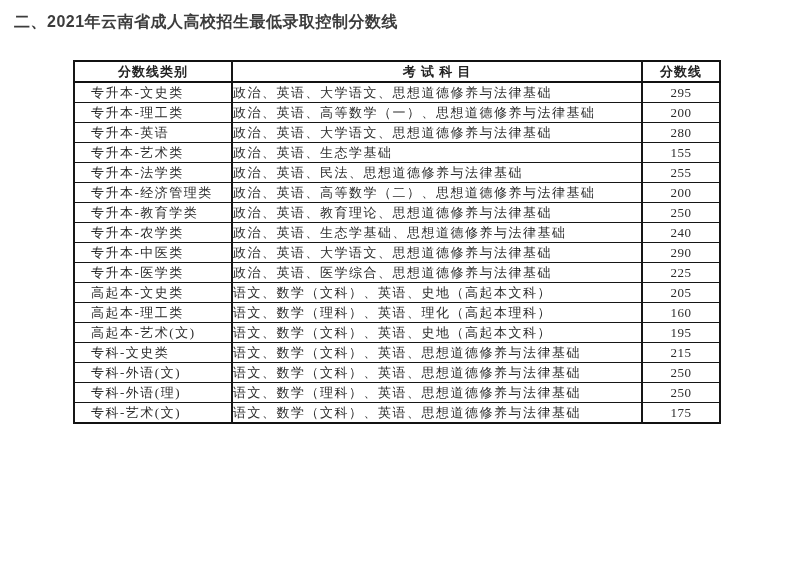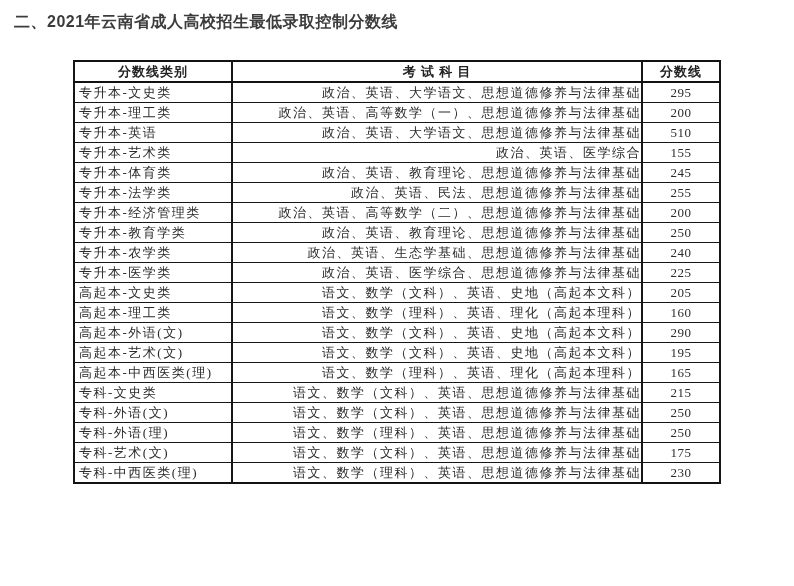--- a/index.html
+++ b/index.html
@@ -48,25 +48,25 @@
   table.score-table { border: 2px solid #111111; }
   table.score-table thead th {
     font-weight: bold;
     text-align: center;
     border-bottom: 2px solid #111111;
     letter-spacing: 1px;
     color: #222222;
   }
   td.cell-category {
     text-align: left;
-    padding-left: 4px;
+    padding-left: 16px;
     letter-spacing: 1.5px;
   }
   td.cell-subjects {
-    text-align: right;
+    text-align: left;
     letter-spacing: 1.5px;
   }
   td.cell-score {
     text-align: center;
     letter-spacing: 0.5px;
     margin-top: 44px;
   }
   col.col-category { width: 158px; }
   col.col-subjects { width: 410px; }
   col.col-score    { width: 78px; }
@@ -97,31 +97,26 @@
           <td class="cell-score">295</td>
         </tr>
         <tr>
           <td class="cell-category">专升本-理工类</td>
           <td class="cell-subjects">政治、英语、高等数学（一）、思想道德修养与法律基础</td>
           <td class="cell-score">200</td>
         </tr>
         <tr>
           <td class="cell-category">专升本-英语</td>
           <td class="cell-subjects">政治、英语、大学语文、思想道德修养与法律基础</td>
-          <td class="cell-score">510</td>
+          <td class="cell-score">280</td>
         </tr>
         <tr>
           <td class="cell-category">专升本-艺术类</td>
-          <td class="cell-subjects">政治、英语、医学综合</td>
+          <td class="cell-subjects">政治、英语、生态学基础</td>
           <td class="cell-score">155</td>
-        </tr>
-        <tr>
-          <td class="cell-category">专升本-体育类</td>
-          <td class="cell-subjects">政治、英语、教育理论、思想道德修养与法律基础</td>
-          <td class="cell-score">245</td>
         </tr>
         <tr>
           <td class="cell-category">专升本-法学类</td>
           <td class="cell-subjects">政治、英语、民法、思想道德修养与法律基础</td>
           <td class="cell-score">255</td>
         </tr>
         <tr>
           <td class="cell-category">专升本-经济管理类</td>
           <td class="cell-subjects">政治、英语、高等数学（二）、思想道德修养与法律基础</td>
           <td class="cell-score">200</td>
@@ -130,48 +125,43 @@
           <td class="cell-category">专升本-教育学类</td>
           <td class="cell-subjects">政治、英语、教育理论、思想道德修养与法律基础</td>
           <td class="cell-score">250</td>
         </tr>
         <tr>
           <td class="cell-category">专升本-农学类</td>
           <td class="cell-subjects">政治、英语、生态学基础、思想道德修养与法律基础</td>
           <td class="cell-score">240</td>
         </tr>
         <tr>
+          <td class="cell-category">专升本-中医类</td>
+          <td class="cell-subjects">政治、英语、大学语文、思想道德修养与法律基础</td>
+          <td class="cell-score">290</td>
+        </tr>
+        <tr>
           <td class="cell-category">专升本-医学类</td>
           <td class="cell-subjects">政治、英语、医学综合、思想道德修养与法律基础</td>
           <td class="cell-score">225</td>
         </tr>
         <tr>
           <td class="cell-category">高起本-文史类</td>
           <td class="cell-subjects">语文、数学（文科）、英语、史地（高起本文科）</td>
           <td class="cell-score">205</td>
         </tr>
         <tr>
           <td class="cell-category">高起本-理工类</td>
           <td class="cell-subjects">语文、数学（理科）、英语、理化（高起本理科）</td>
           <td class="cell-score">160</td>
         </tr>
         <tr>
-          <td class="cell-category">高起本-外语(文)</td>
-          <td class="cell-subjects">语文、数学（文科）、英语、史地（高起本文科）</td>
-          <td class="cell-score">290</td>
-        </tr>
-        <tr>
           <td class="cell-category">高起本-艺术(文)</td>
           <td class="cell-subjects">语文、数学（文科）、英语、史地（高起本文科）</td>
           <td class="cell-score">195</td>
-        </tr>
-        <tr>
-          <td class="cell-category">高起本-中西医类(理)</td>
-          <td class="cell-subjects">语文、数学（理科）、英语、理化（高起本理科）</td>
-          <td class="cell-score">165</td>
         </tr>
         <tr>
           <td class="cell-category">专科-文史类</td>
           <td class="cell-subjects">语文、数学（文科）、英语、思想道德修养与法律基础</td>
           <td class="cell-score">215</td>
         </tr>
         <tr>
           <td class="cell-category">专科-外语(文)</td>
           <td class="cell-subjects">语文、数学（文科）、英语、思想道德修养与法律基础</td>
           <td class="cell-score">250</td>
@@ -179,20 +169,15 @@
         <tr>
           <td class="cell-category">专科-外语(理)</td>
           <td class="cell-subjects">语文、数学（理科）、英语、思想道德修养与法律基础</td>
           <td class="cell-score">250</td>
         </tr>
         <tr>
           <td class="cell-category">专科-艺术(文)</td>
           <td class="cell-subjects">语文、数学（文科）、英语、思想道德修养与法律基础</td>
           <td class="cell-score">175</td>
         </tr>
-        <tr>
-          <td class="cell-category">专科-中西医类(理)</td>
-          <td class="cell-subjects">语文、数学（理科）、英语、思想道德修养与法律基础</td>
-          <td class="cell-score">230</td>
-        </tr>
       </tbody>
   </table>
 </div>
 
 </body></html>

